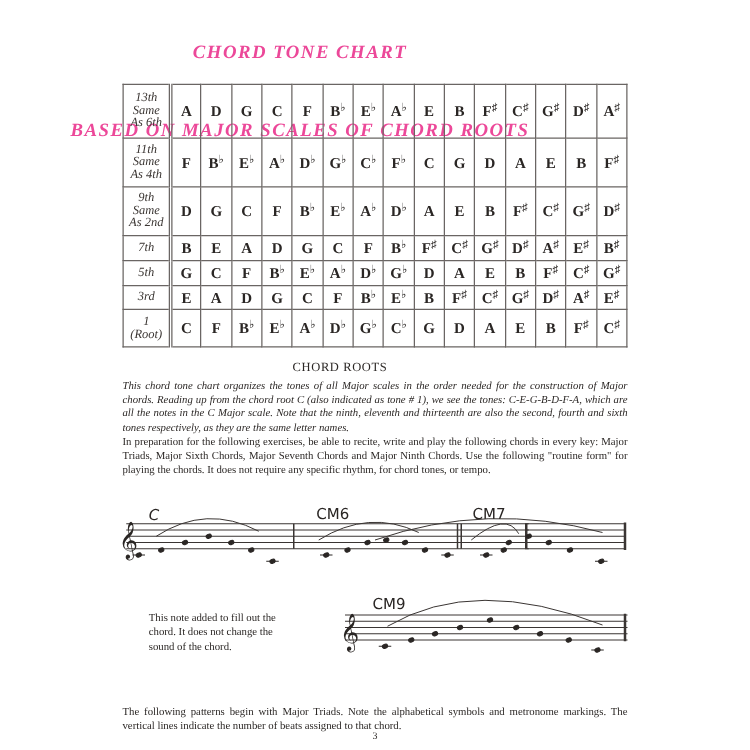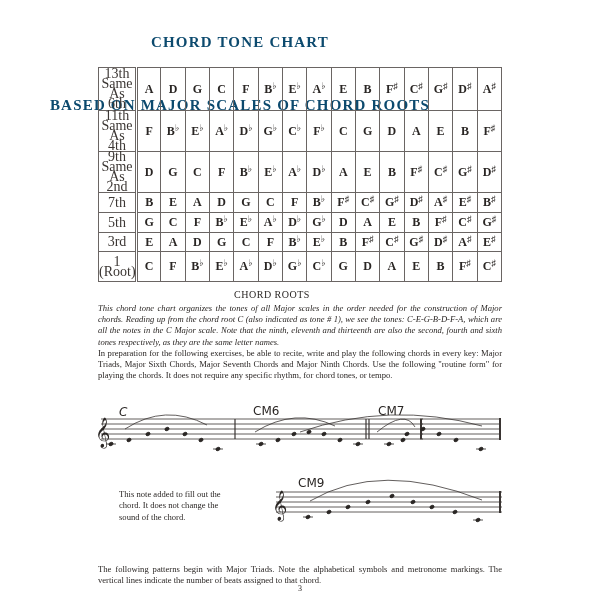--- a/index.html
+++ b/index.html
@@ -1,26 +1,26 @@
 <!DOCTYPE html>
 <html><head>
 <meta charset="utf-8">
 <style>
   html, body { margin:0; padding:0; background:#ffffff; }
   body { width:600px; height:600px; position:relative; overflow:hidden;
          font-family:"Liberation Serif","DejaVu Serif",serif; color:#2a2624; }
   .title { position:absolute; left:0; width:480px; text-align:center;
-           font-weight:bold; letter-spacing:1.2px; color:#0c4a6e; }
+           font-style:italic; font-weight:bold; letter-spacing:1.2px; color:#ec4899; }
   #t1 { top:34px; font-size:15px; }
   #t2 { top:50px; font-size:15px;margin-top:47px; }
   table.chart { position:absolute; left:98px; top:67px; width:404px; height:210px;
                 border-collapse:collapse; table-layout:fixed; }
   table.chart td { border:1px solid #6a6563; text-align:center; vertical-align:middle; padding:0; }
-  td.rowhdr { width:36px; font-size:14px; line-height:10px; color:#3b3633;
-              border-right:3px double #6a6563 !important; }
+  td.rowhdr { width:36px; font-size:10px; line-height:10px; color:#3b3633;
+              border-right:3px double #6a6563 !important;font-style:italic; }
   td.note { font-size:12px; font-weight:bold; color:#2a2624; }
   td.note sup, td.note .acc { font-size:9px; font-weight:normal; vertical-align:top; position:relative; top:-1px; }
   .section-h { position:absolute; top:289px; left:0; width:544px; text-align:center;
                font-size:10px; letter-spacing:0.5px; color:#2b2725; }
   .para { position:absolute; left:98px; width:404px; font-size:8.6px; line-height:11.2px;
           text-align:justify; color:#2b2725; }
   #p1 { top:303px;font-style:italic; }
   #p2 { top:348px; }
   #p3 { top:564px; }
   .side-note { position:absolute; left:119px; top:489px; width:120px; font-size:8.6px;

